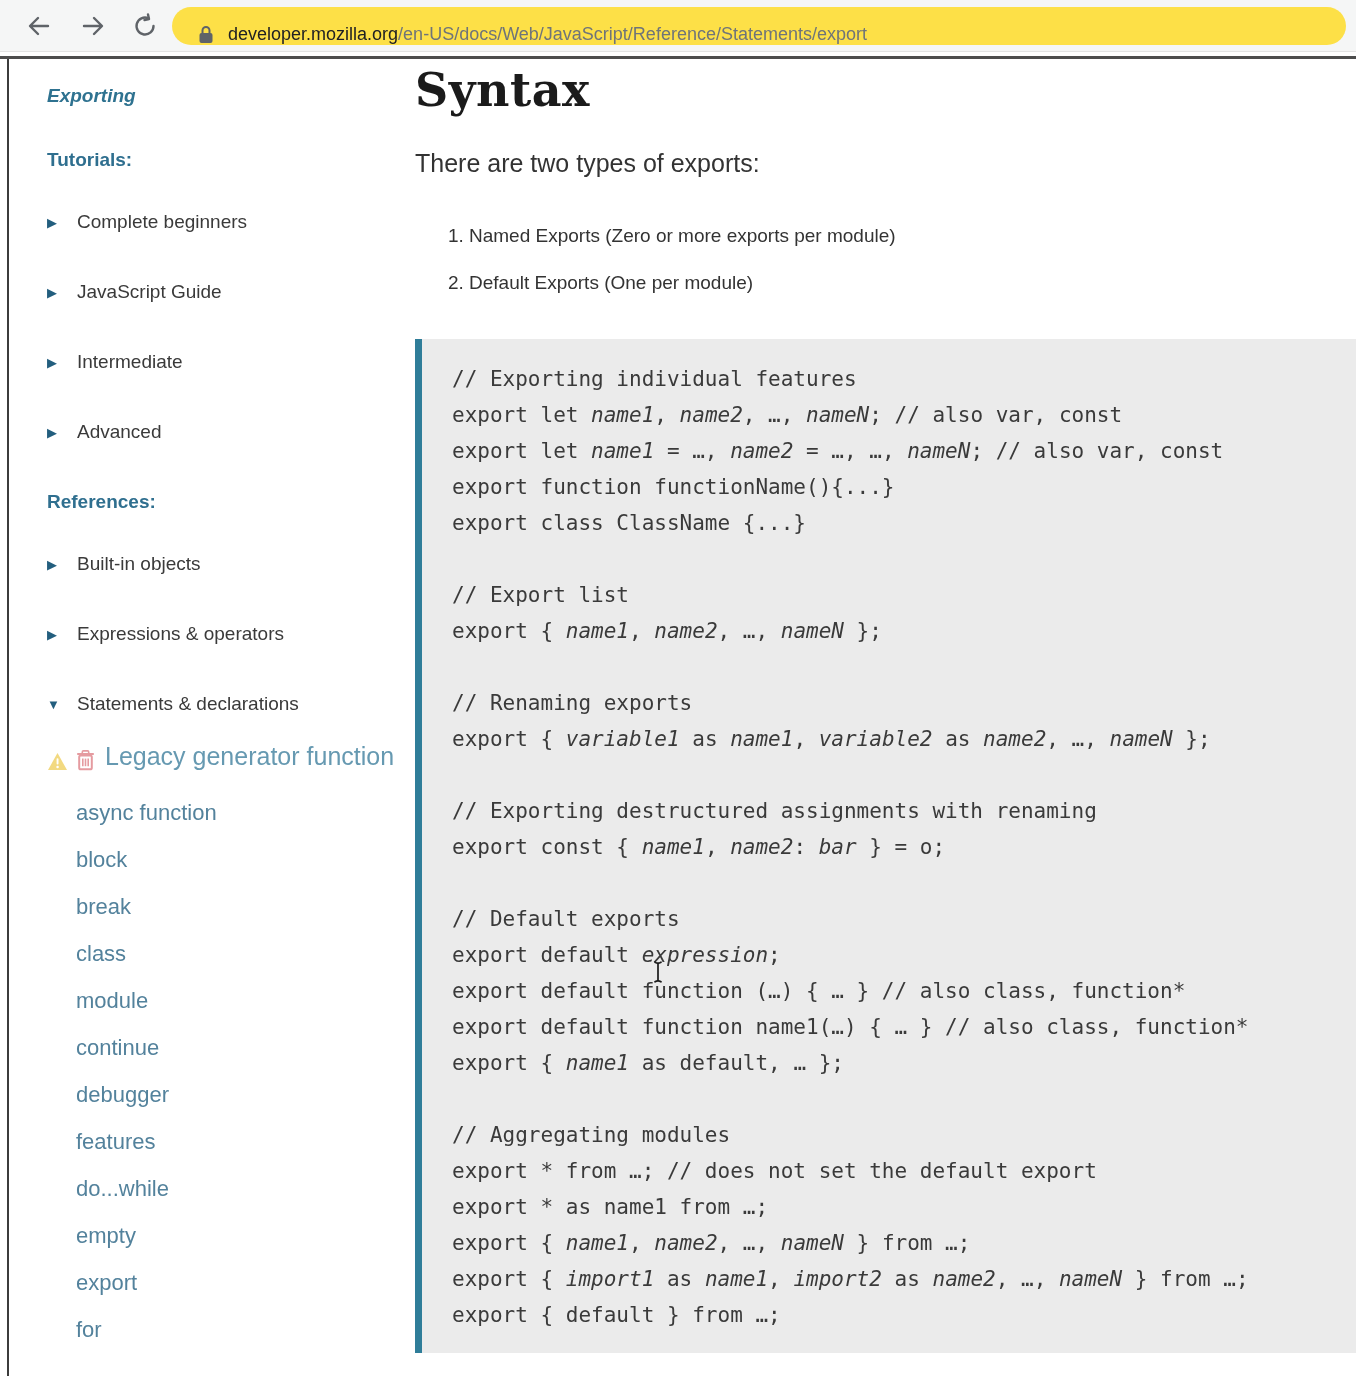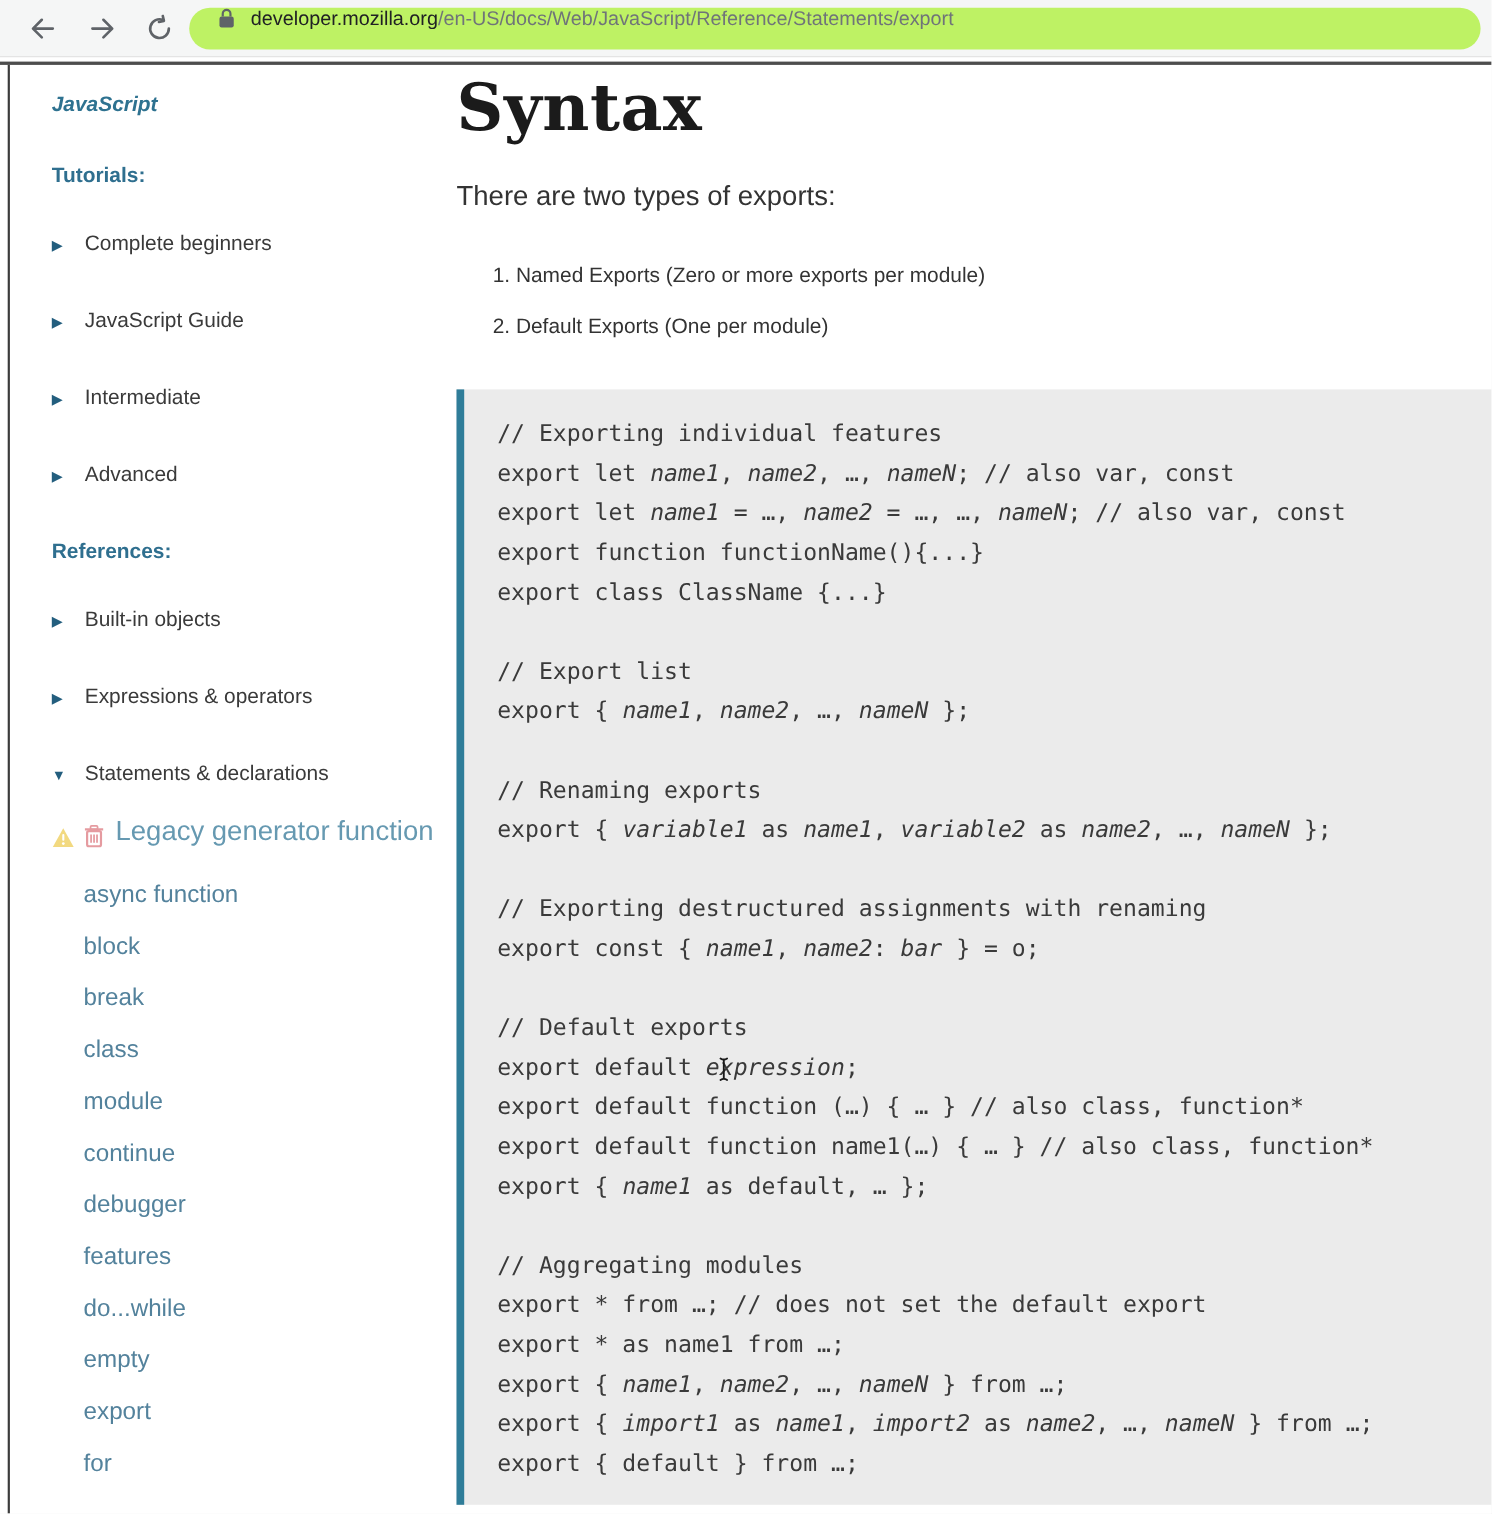--- a/index.html
+++ b/index.html
@@ -6,21 +6,21 @@
   html,body { width:1356px; height:1376px; }
   body { font-family:"Liberation Sans", sans-serif; background:#fff; overflow:hidden; }
   #page { position:relative; width:1356px; height:1376px; background:#fff; overflow:hidden; }
 
   
   #toolbar { position:absolute; left:0; top:0; width:1356px; height:52px; background:#f5f6f6; border-bottom:1px solid #e3e3e3; }
   .nav-icon { position:absolute; top:13px; width:26px; height:26px; color:#5f6368; cursor:pointer; }
   #back-icon { left:26px; }
   #fwd-icon { left:80px; }
   #reload-icon { left:132px; }
-  #urlbar { position:absolute; left:172px; right:10px; top:7px; height:38px; background:#bef264; border-radius:19px; display:flex; align-items:flex-start; padding-left:26px; }
+  #urlbar { position:absolute; left:172px; right:10px; top:7px; height:38px; background:#fde047; border-radius:19px; display:flex; align-items:flex-end; padding-left:26px; }
   #lock { width:16px; height:20px; margin-right:14px; flex:0 0 auto; }
   #url { font-size:18px; white-space:nowrap; overflow:hidden; }
   #url .domain { color:#202124; font-weight:500; }
   #url .path { color:#6f7479; font-weight:400; }
   #toolbar-shadow { position:absolute; left:0; top:56px; width:1356px; height:3px; background:#4d4d4d; }
 
   
   #left-edge { position:absolute; left:7px; top:59px; width:2px; height:1317px; background:#3c3c3c; }
 
   
@@ -31,21 +31,21 @@
   .sb-top { display:flex; align-items:center; height:22px; margin-bottom:48px; color:#3a3a3a; font-size:19px; cursor:pointer; }
   .sb-top.after-group { margin-bottom:34px; }
   .tri { display:inline-block; width:30px; color:#235e7e; font-size:13px; flex:0 0 auto; }
   .sb-legacy { display:flex; align-items:flex-end; height:22px; margin-bottom:29px; font-size:25px; color:#6699b1; cursor:pointer; }
   .sb-legacy svg { margin-right:8px; flex:0 0 auto; }
   .sb-legacy .lbl { margin-left:2px; }
   .sb-keyword { height:22px; margin-bottom:25px; padding-left:29px; font-size:22px; color:#53829c; cursor:pointer; }
 
   
   #main { position:absolute; left:415px; top:57px; right:0; }
-  #main h1 { font-family:"DejaVu Serif", serif; font-weight:700; font-size:59px; color:#1b1b1b; margin-top:6px; letter-spacing:0.5px; }
+  #main h1 { font-family:"DejaVu Serif", serif; font-weight:700; font-size:46px; color:#1b1b1b; margin-top:6px; letter-spacing:0.5px; }
   #intro { font-size:25px; color:#333; margin-top:32px; height:24px; }
   #export-types { margin-top:52px; margin-left:54px; font-size:19px; color:#333; }
   #export-types li { height:27px; margin-bottom:20px; }
 
   #codeblock { margin-top:40px; background:#ebebeb; border-left:7px solid #2f7d99; padding:22px 10px 20px 30px; font-family:"DejaVu Sans Mono", monospace; font-size:21px; color:#3a3a3a; }
   .code-line { height:36px; line-height:36px; white-space:pre; }
   .code-line em { font-style:italic; }
 
   
   #cursor { position:absolute; left:652px; top:960px; width:12px; height:24px; pointer-events:none; }
@@ -71,21 +71,21 @@
         <rect x="1.5" y="8" width="13" height="10" rx="2" fill="#5f6368"></rect>
         <path d="M4.5 8 V5.5 a3.5 3.5 0 0 1 7 0 V8" fill="none" stroke="#5f6368" stroke-width="2"></path>
       </svg>
       <div id="url"><span class="domain">developer.mozilla.org</span><span class="path">/en-US/docs/Web/JavaScript/Reference/Statements/export</span></div>
     </div>
   </div>
   <div id="toolbar-shadow"></div>
   <div id="left-edge"></div>
 
   <nav id="sidebar">
-    <div id="sb-js">JavaScript</div>
+    <div id="sb-js">Exporting</div>
     <div id="sb-items">
         <div class="sb-heading">Tutorials:</div>
         <div class="sb-top">
           <span class="tri">▶</span>
           <span>Complete beginners</span>
         </div>
         <div class="sb-top">
           <span class="tri">▶</span>
           <span>JavaScript Guide</span>
         </div>

